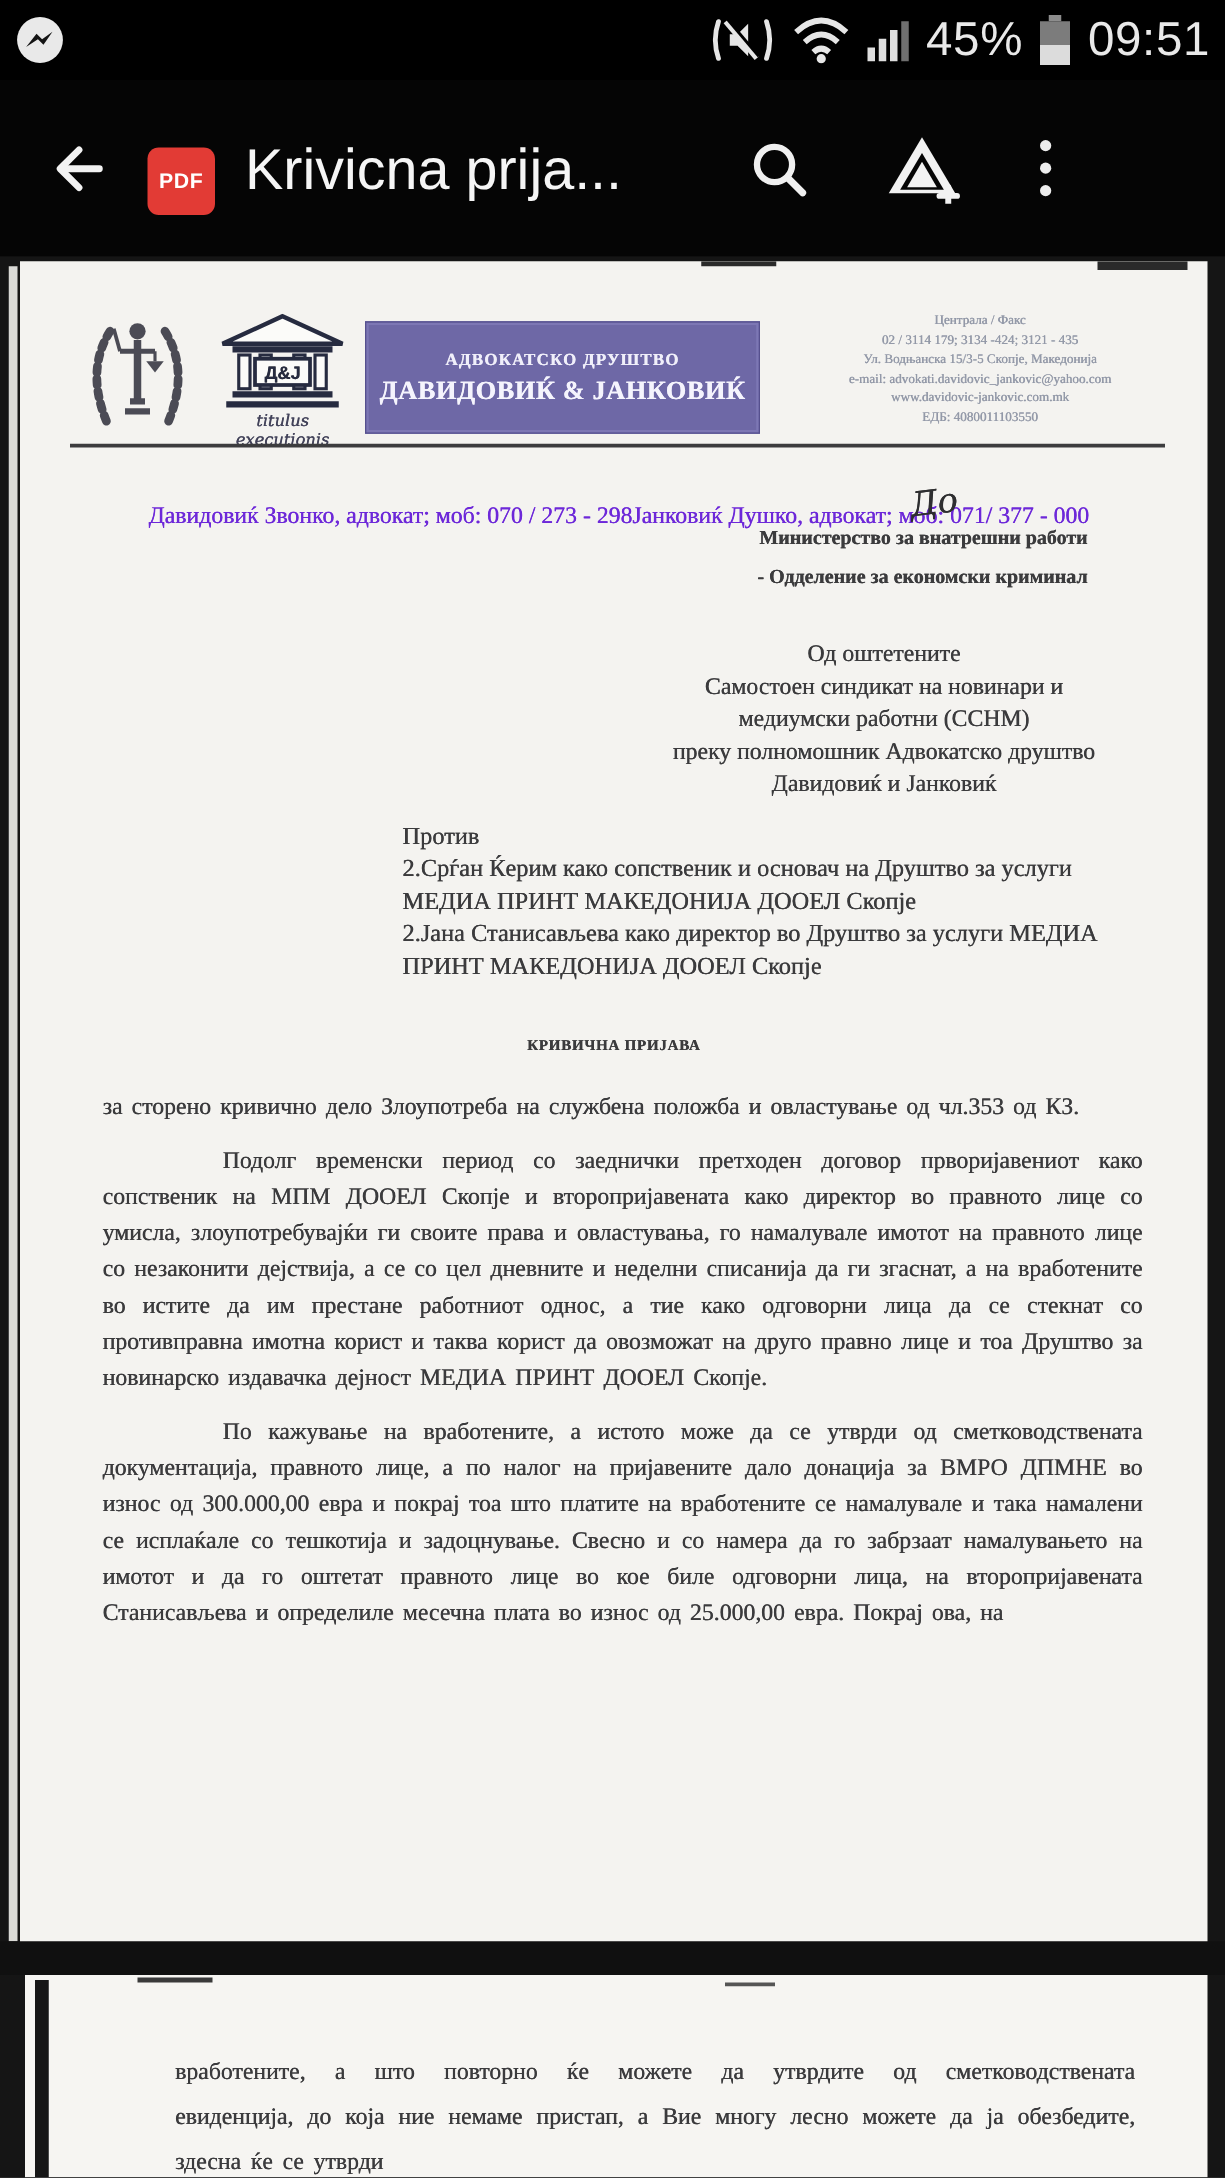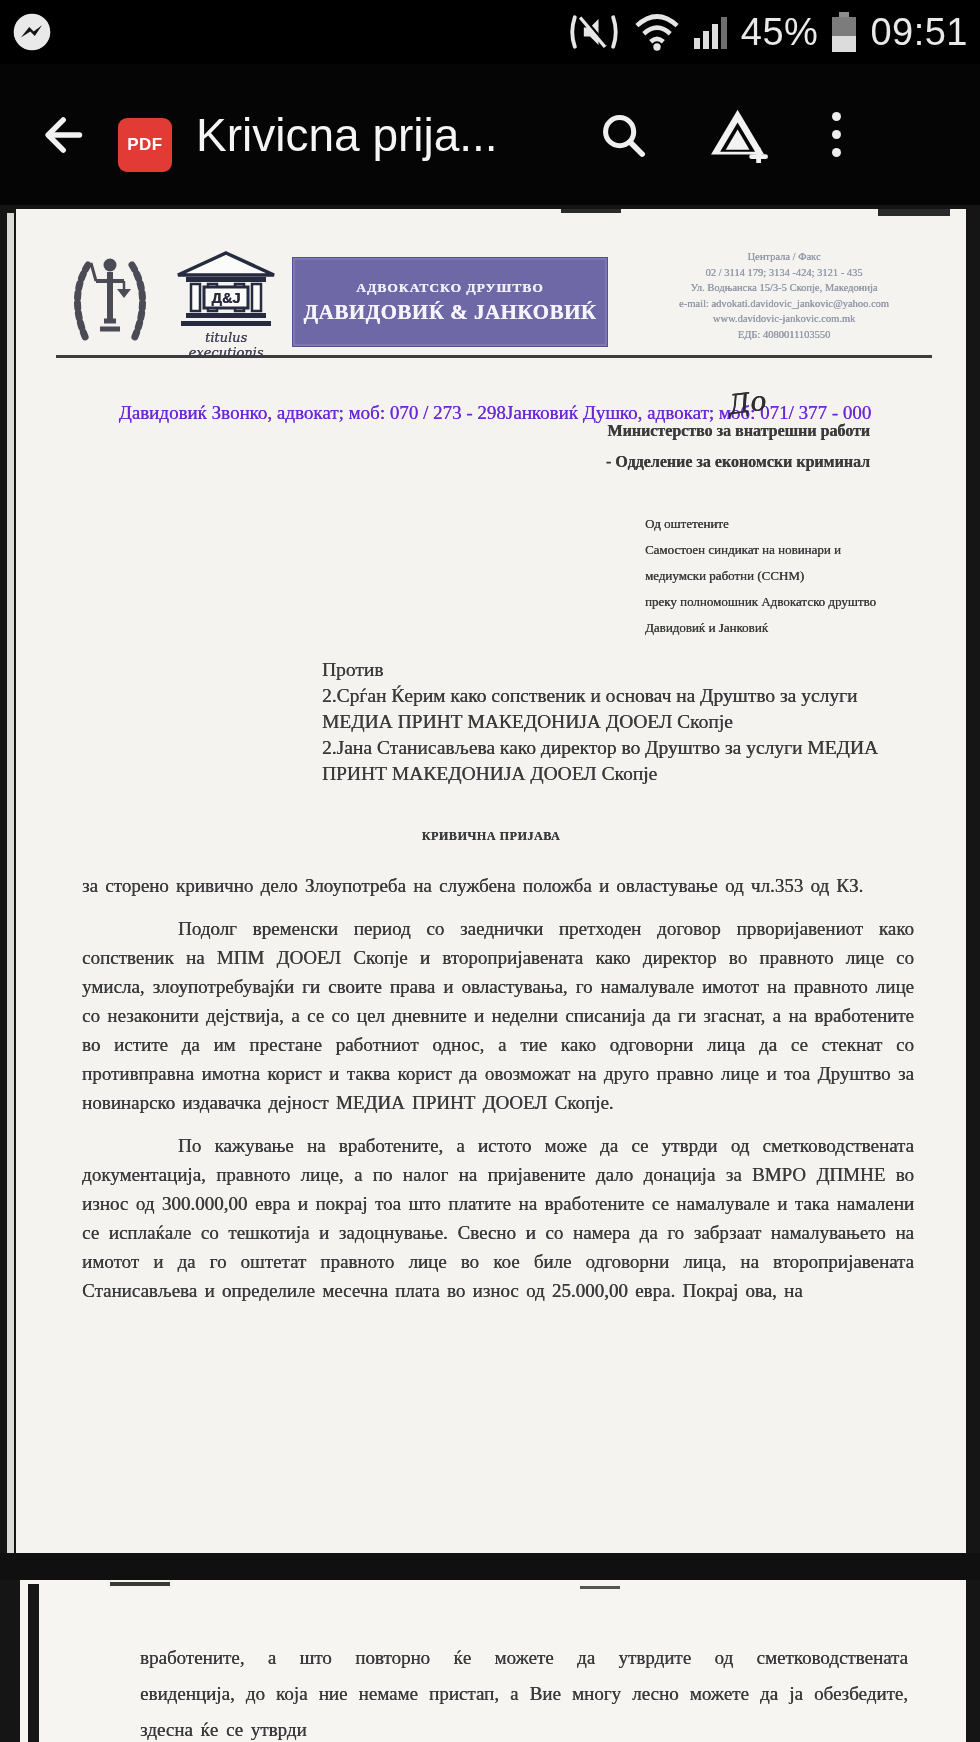--- a/index.html
+++ b/index.html
@@ -57,21 +57,21 @@
            font-size:10.5px;line-height:15.5px;color:#9399a8;}
   .lh-rule{position:absolute;left:40px;right:34px;top:146px;border-top:3px solid #3c3c3e;}
 
   .lawyer-line{position:absolute;left:46px;right:38px;top:170px;display:flex;
                justify-content:center;font-size:19px;color:#6d28d9;margin-top:23px;}
   .handwriting{position:absolute;left:712px;top:178px;font-family:"DejaVu Serif",serif;font-style:italic;
                font-size:27px;color:#2e2e30;transform:rotate(-7deg);}
 
   .recipient{position:absolute;top:206px;right:96px;text-align:right;font-size:16px;
              line-height:31px;font-weight:bold;}
-  .from-block{position:absolute;top:302px;right:90px;text-align:left;font-size:13px;line-height:26px;}
+  .from-block{position:absolute;top:302px;right:90px;text-align:center;font-size:19px;line-height:26px;}
   .against-block{position:absolute;top:448px;right:88px;text-align:left;font-size:19.5px;line-height:26px;}
 
   .doc-title{position:absolute;top:620px;left:0;right:0;text-align:center;font-size:12px;
              font-weight:bold;letter-spacing:0.6px;}
   .body-text{position:absolute;top:662px;left:66px;width:832px;font-size:19px;line-height:29px;
              text-align:justify;word-spacing:2.5px;}
   .body-text p{margin:0 0 14px 0;}
   .body-text p.indent{text-indent:96px;}
 
   

